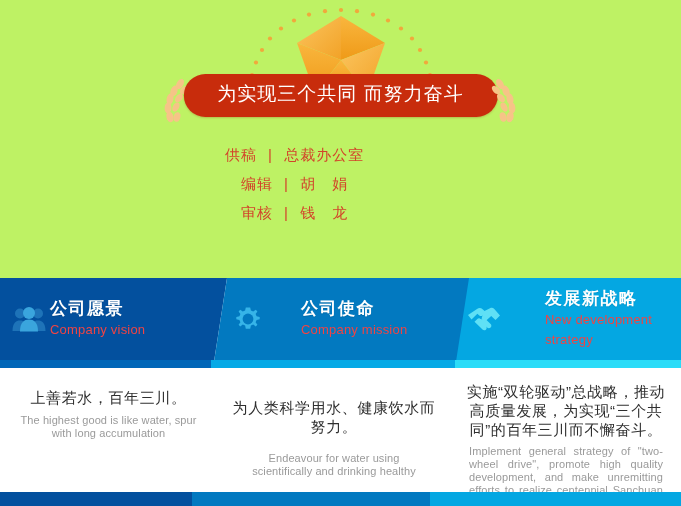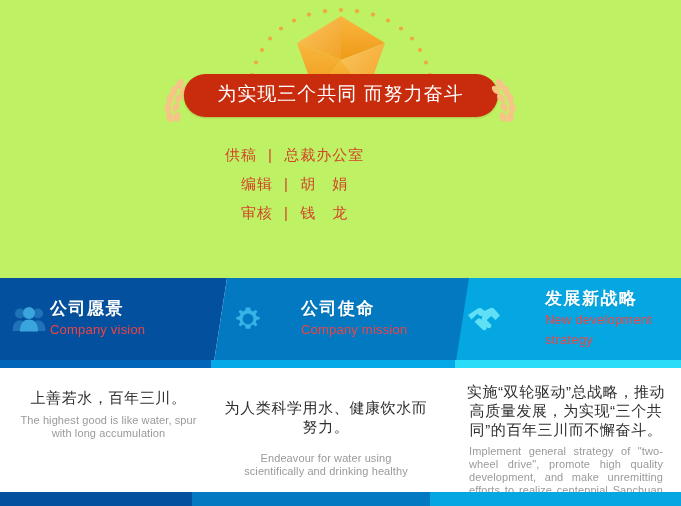--- a/index.html
+++ b/index.html
@@ -188,21 +188,21 @@
     height: 118px;
     background: #ffffff;
   }
   .cell {
     position: absolute;
     top: 0;
     height: 118px;
     text-align: center;
   }
   .cell-1 { left: 6px;   width: 205px; }
-  .cell-2 { left: 220px; width: 212px; text-align: center; }
+  .cell-2 { left: 228px; width: 212px; text-align: center; }
   .cell-3 { left: 455px; width: 222px; }
 
   .cell-cn {
     color: #2f2f2f;
     font-size: 15px;
     line-height: 19px;
     letter-spacing: 0.6px;
   }
   .cell-en {
     color: #9a9a9a;

